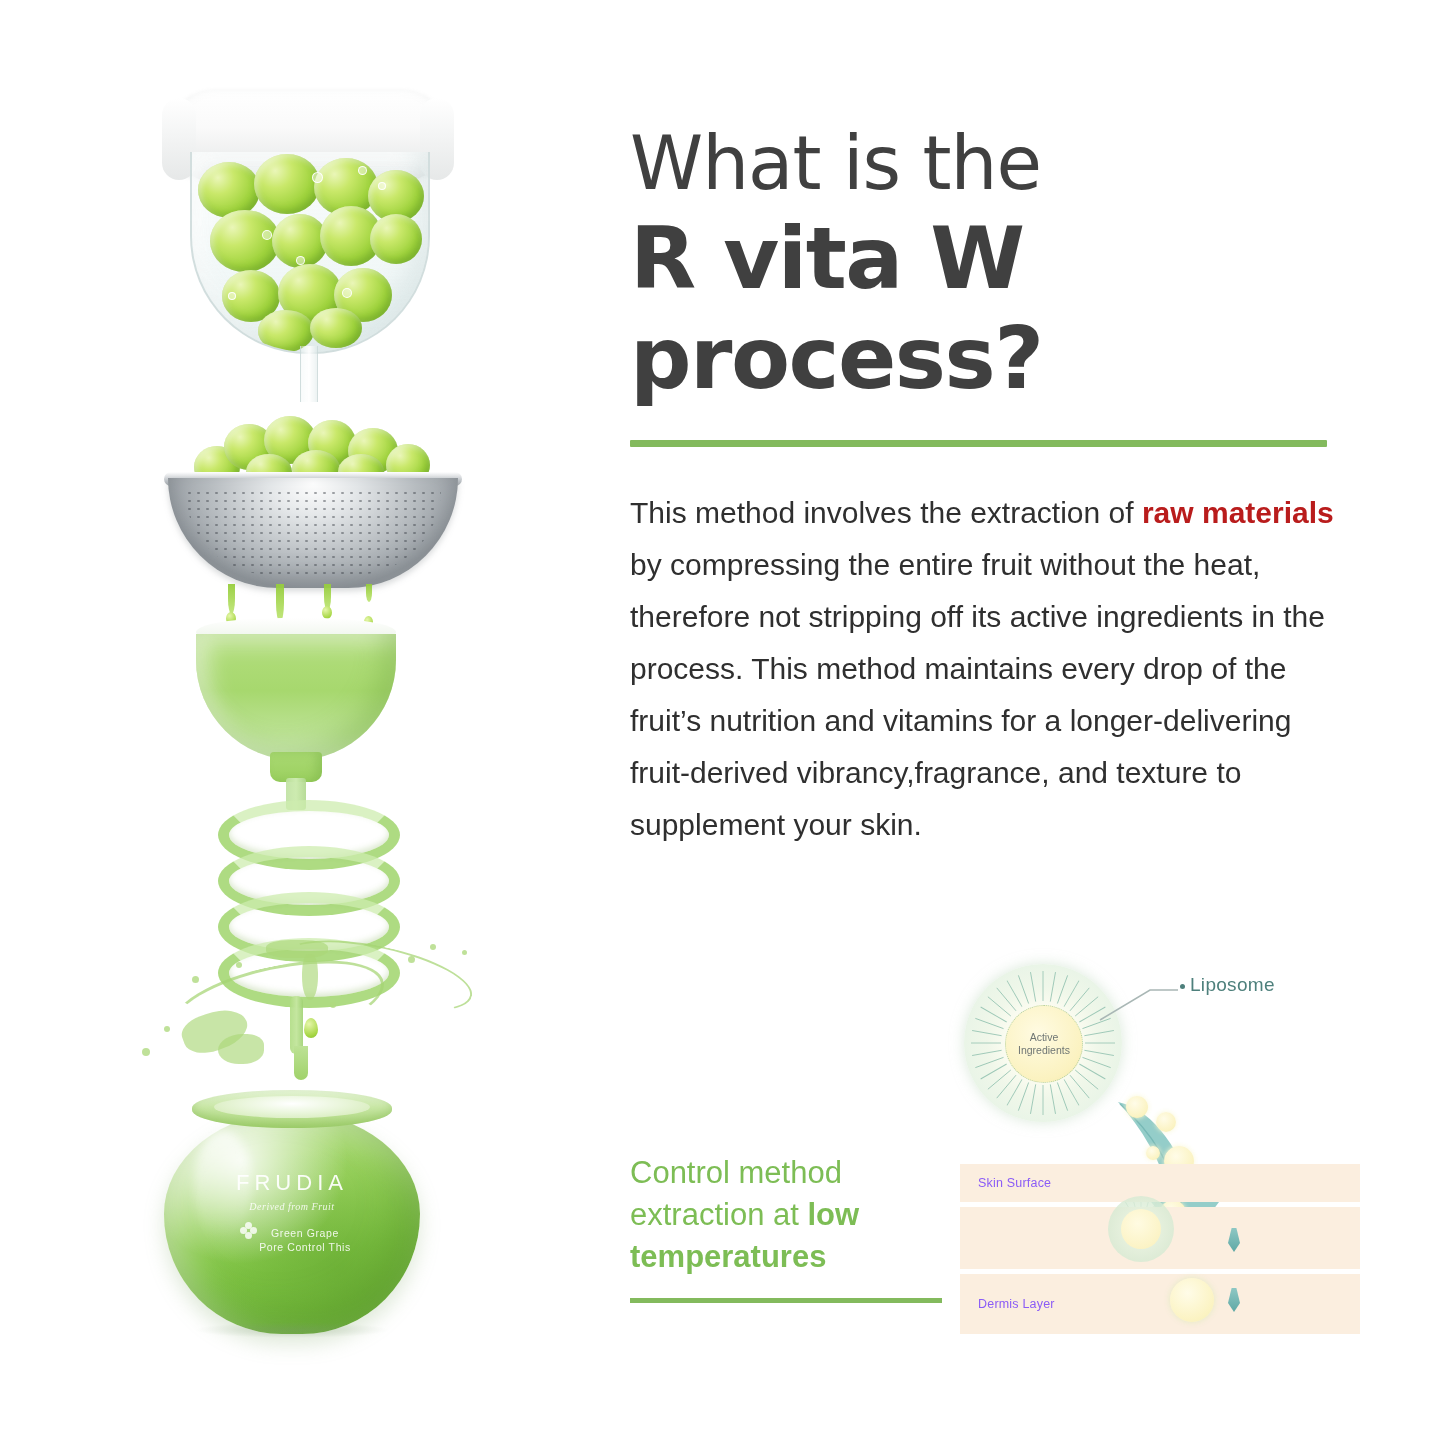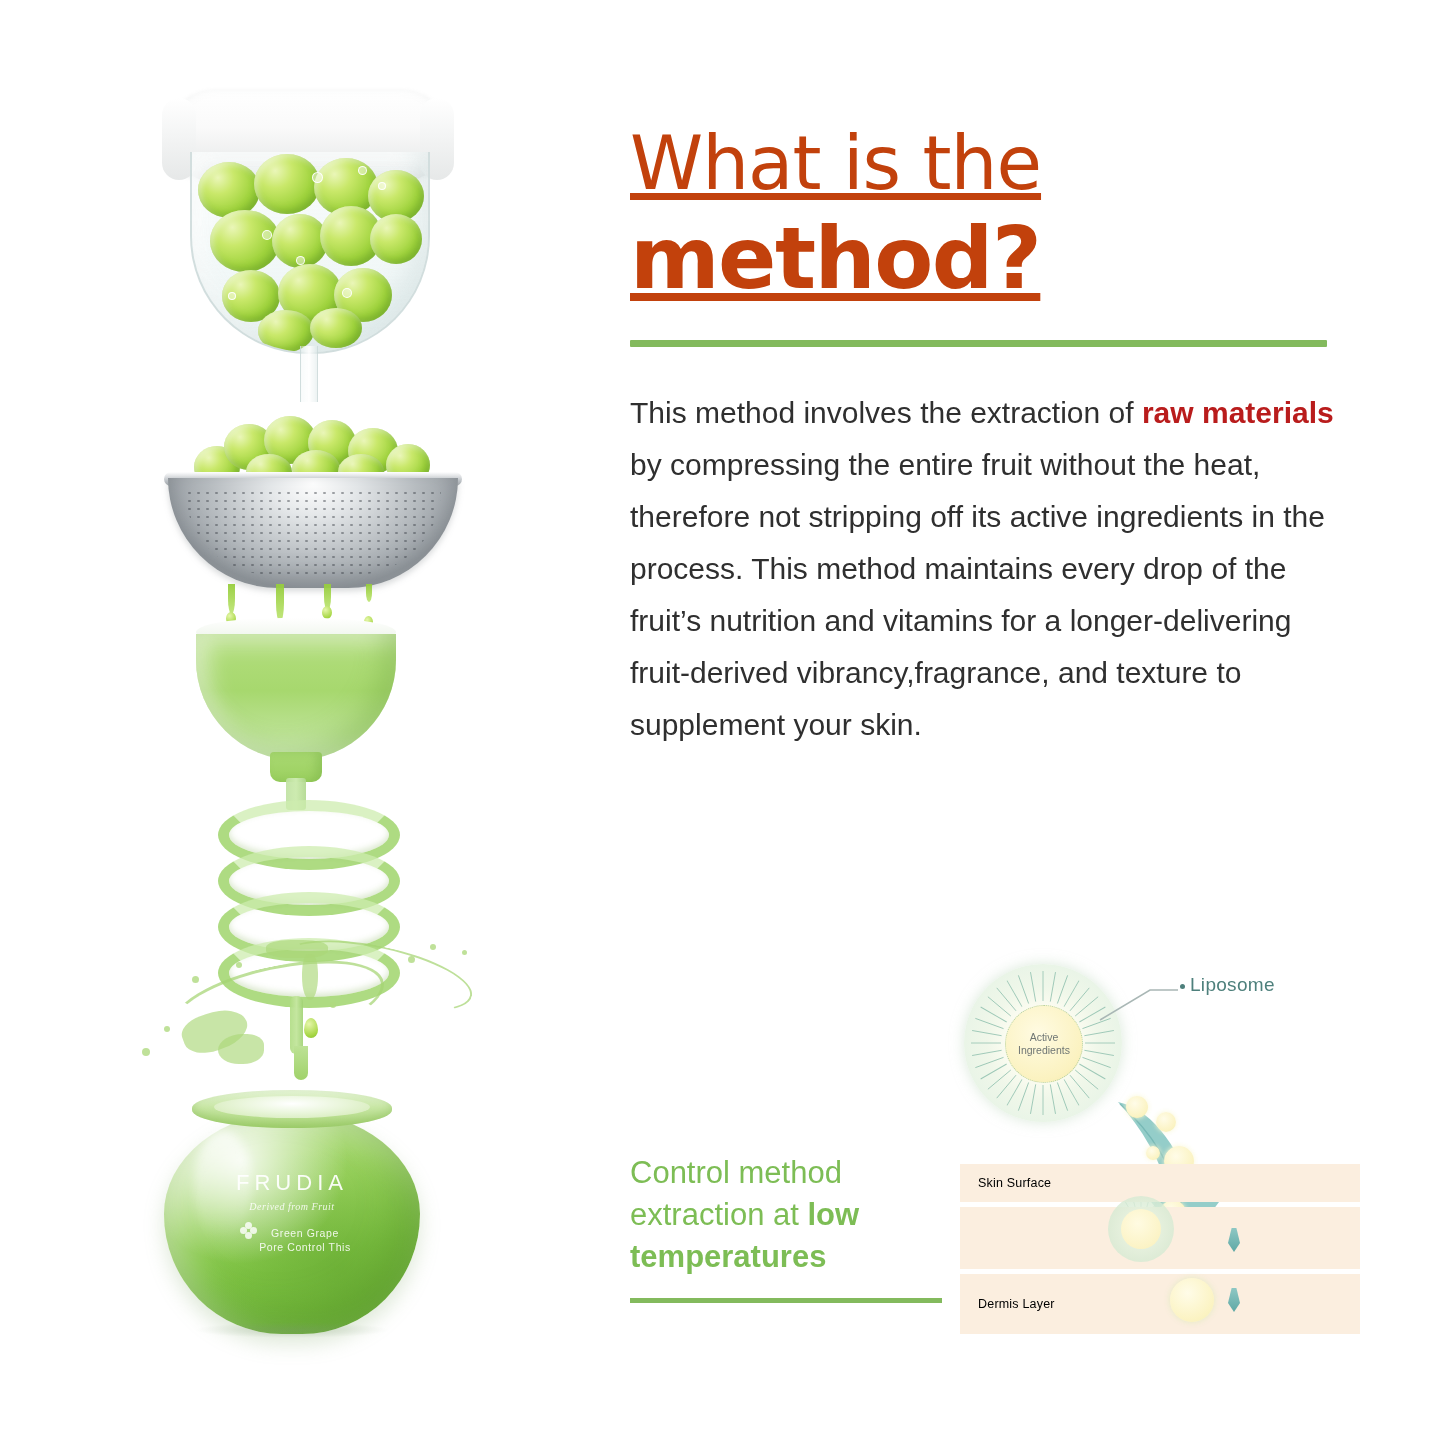--- a/index.html
+++ b/index.html
@@ -131,23 +131,23 @@
     letter-spacing:.6px;padding-left:26px;}
   .jar-flower{position:absolute;left:76px;top:132px;width:18px;height:18px;}
   .jar-flower i{position:absolute;width:7px;height:7px;border-radius:50%;background:rgba(255,255,255,.8);}
   .jar-shadow{position:absolute;left:30px;top:232px;width:196px;height:16px;border-radius:50%;
     background:radial-gradient(ellipse,rgba(120,150,110,.28),rgba(120,150,110,0) 70%);}
 
   
   .right-col{position:absolute;left:630px;top:0;width:760px;height:1445px;}
 
   .headline{
-    color:#c2410c;
+    color:#404040;
     font-family:"DejaVu Sans","Liberation Sans",sans-serif;
-    margin:0;padding:0;text-decoration:underline;
+    margin:0;padding:0;
   }
   .hl-line1{font-size:74px;line-height:90px;font-weight:400;letter-spacing:-1px;padding-top:118px;}
   .hl-line2{font-size:86px;line-height:100px;font-weight:700;letter-spacing:-1.5px;}
   .hl-line3{font-size:86px;line-height:100px;font-weight:700;letter-spacing:-1.5px;}
 
   .rule{width:697px;height:7px;background:#83ba5d;margin-top:32px;border-radius:1px;}
 
   .body-copy{
     margin-top:40px;width:712px;
     font-size:30px;line-height:52px;color:#2f2f2f;font-weight:400;
@@ -174,21 +174,21 @@
     border:1.5px dotted rgba(150,195,150,.75);
     display:flex;align-items:center;justify-content:center;text-align:center;}
   .lipo-core span{font-size:10.5px;line-height:13px;color:#6f7674;text-align:center;}
 
   .lipo-label{position:absolute;left:230px;top:14px;color:#4e807c;font-size:19px;letter-spacing:.3px;}
   .lipo-dot{position:absolute;left:220px;top:24px;width:5px;height:5px;border-radius:50%;background:#4e807c;}
 
   .skin{position:absolute;left:0;top:204px;width:400px;}
   .band{background:#fbeedf;margin-bottom:5px;position:relative;}
   .band .blabel{position:absolute;left:18px;top:50%;transform:translateY(-50%);
-    font-size:12.5px;color:#000000;letter-spacing:.2px;}
+    font-size:12.5px;color:#8b5cf6;letter-spacing:.2px;}
   .band1{height:38px;}
   .band2{height:62px;}
   .band3{height:60px;}
 
   .lipo-small{position:absolute;left:148px;top:236px;width:66px;height:66px;border-radius:50%;
     background:radial-gradient(circle at 50% 50%, #fdf6cd 0%, #fdf6cd 40%,
       rgba(225,240,220,.85) 42%, rgba(210,232,208,.8) 80%, rgba(200,226,200,.4) 100%);}
   .lipo-small:after{content:"";position:absolute;left:13px;top:13px;width:40px;height:40px;border-radius:50%;
     background:radial-gradient(circle at 42% 36%,#fffbe2,#faf0ba);}
   .yellow-ball{position:absolute;left:210px;top:318px;width:44px;height:44px;border-radius:50%;
@@ -317,21 +317,22 @@
       </div>
       <div class="jar-shadow"></div>
     </div>
 
   </div>
 
   <div class="right-col">
 
     <h1 class="headline">
       <div class="hl-line1">What is the</div>
-      <div class="hl-line3">method?</div>
+      <div class="hl-line2">R vita W</div>
+      <div class="hl-line3">process?</div>
     </h1>
 
     <div class="rule"></div>
 
     <p class="body-copy"><span>This method involves the extraction of </span><b>raw materials</b><span> by compressing the entire fruit without the heat, therefore not stripping off its active ingredients in the process. This method maintains every drop of the fruit’s nutrition and vitamins for a longer-delivering fruit-derived vibrancy,fragrance, and texture to supplement your skin.</span></p>
 
     <div class="caption">
       <div class="caption-text"><span>Control method extraction at </span><b>low temperatures</b></div>
       <div class="caption-rule"></div>
     </div>

